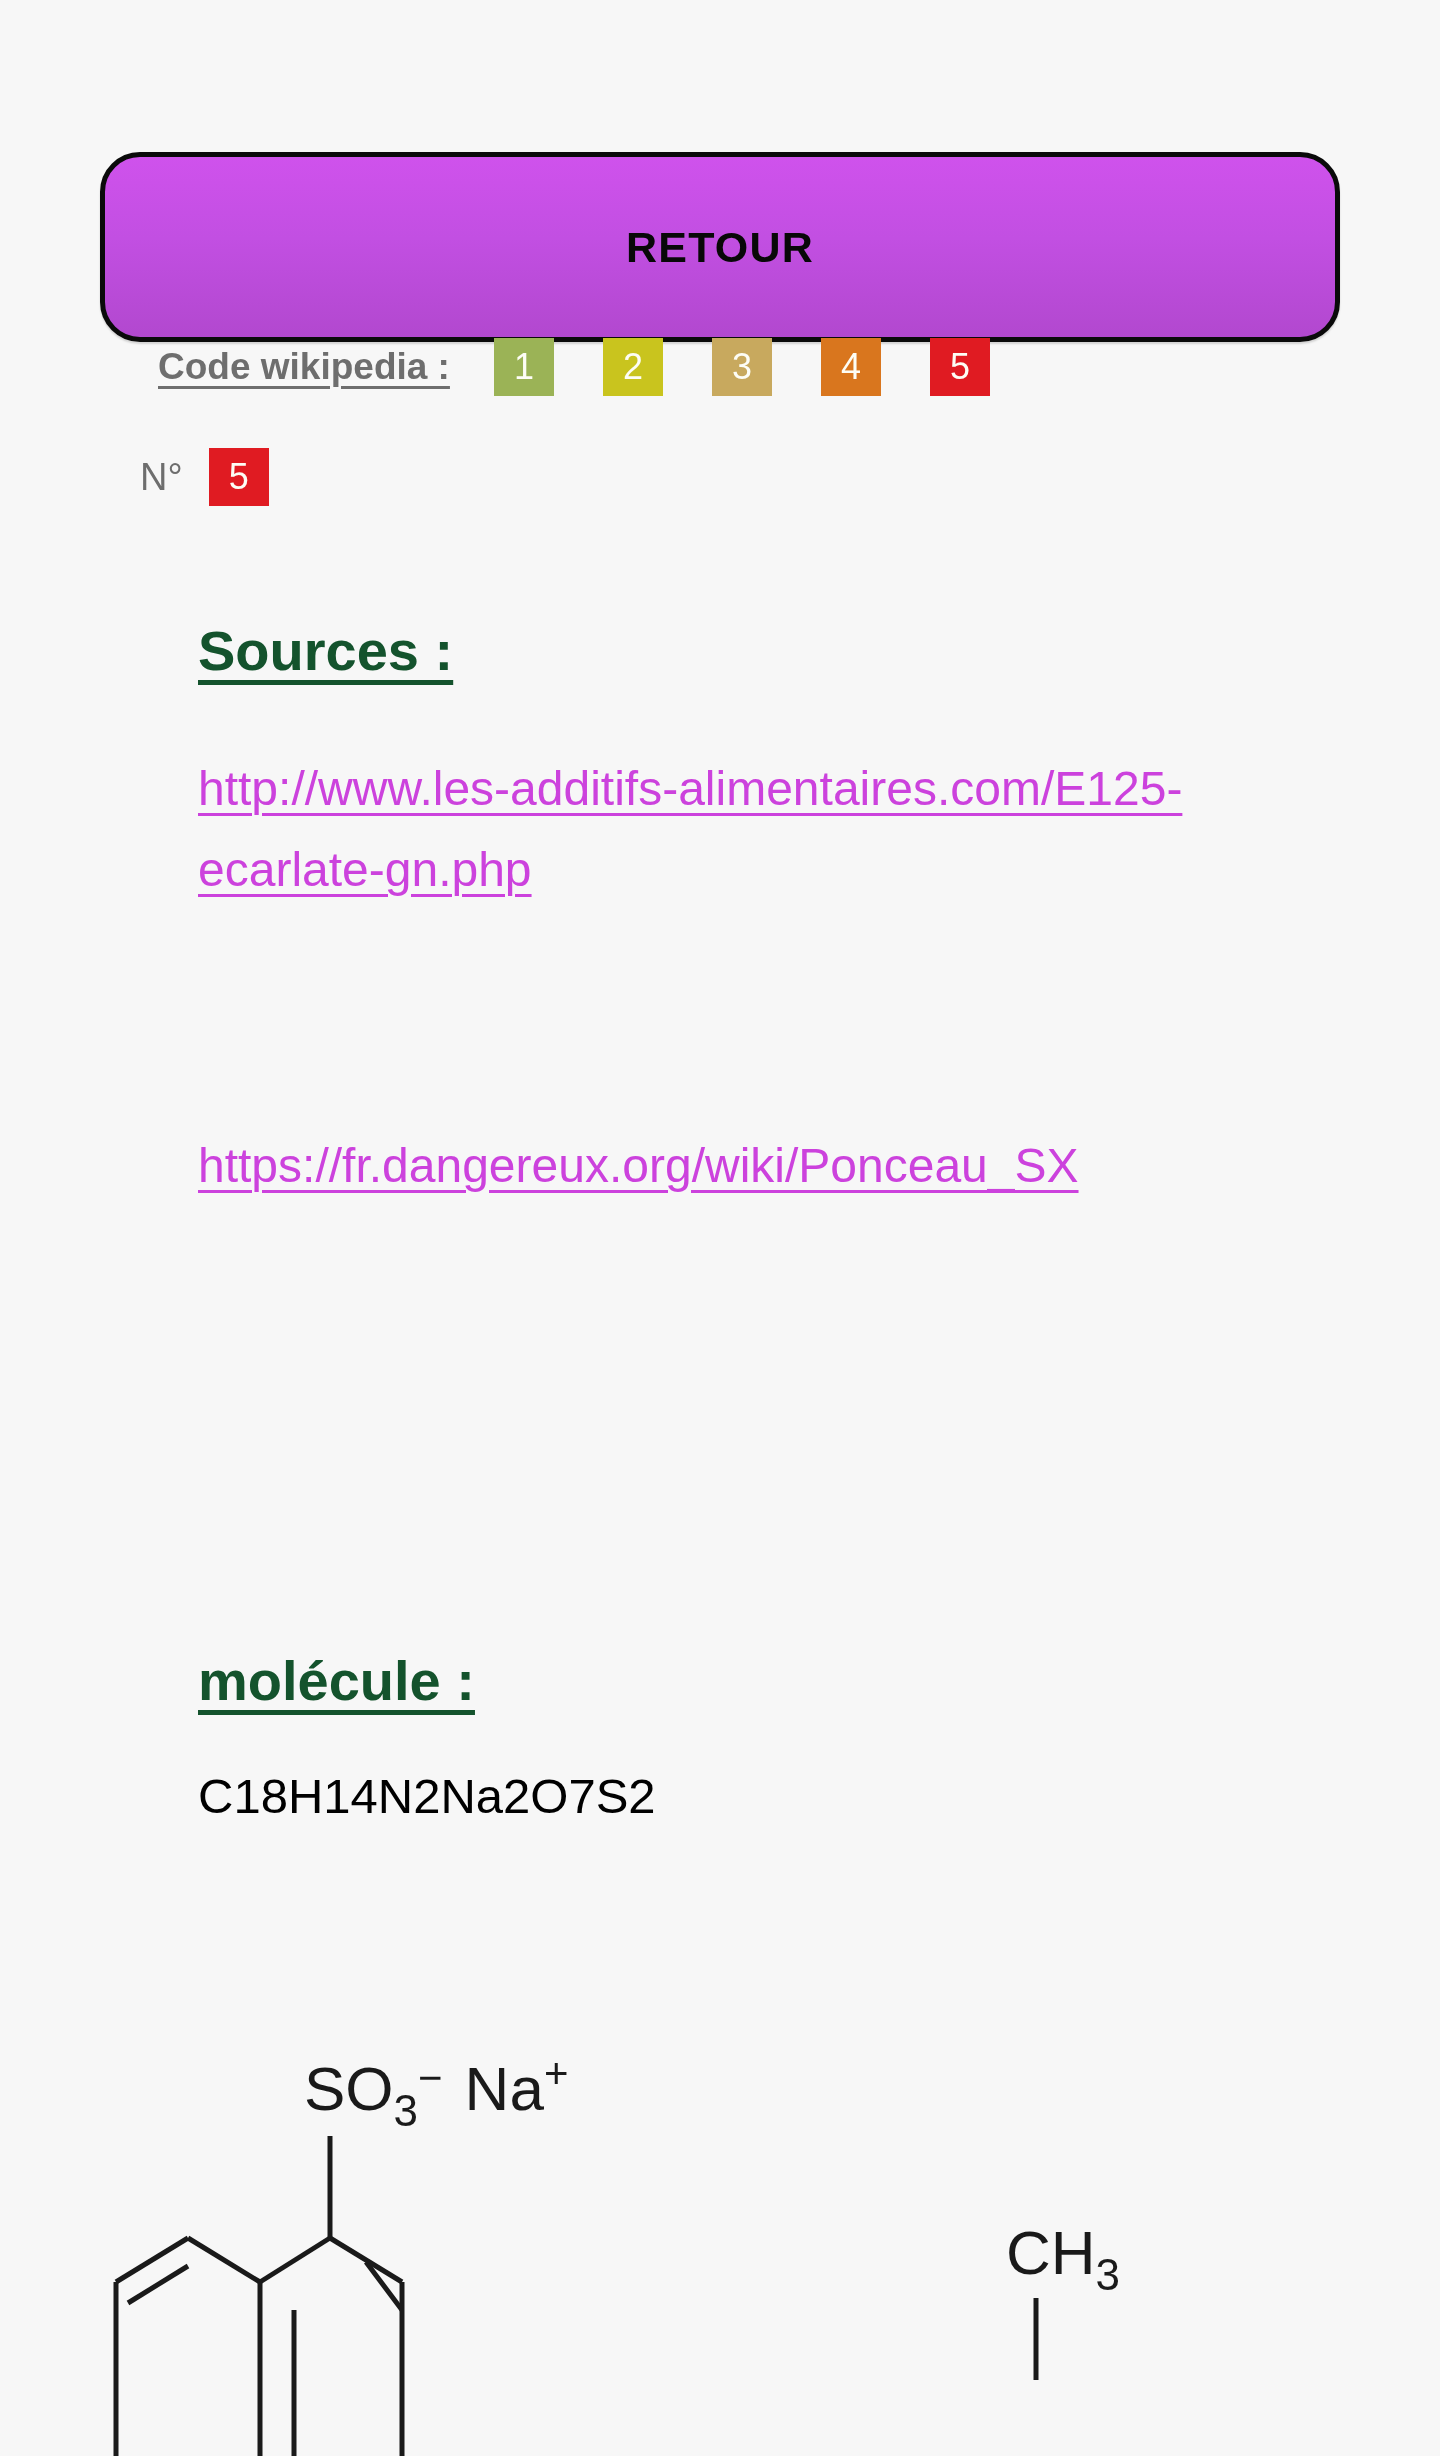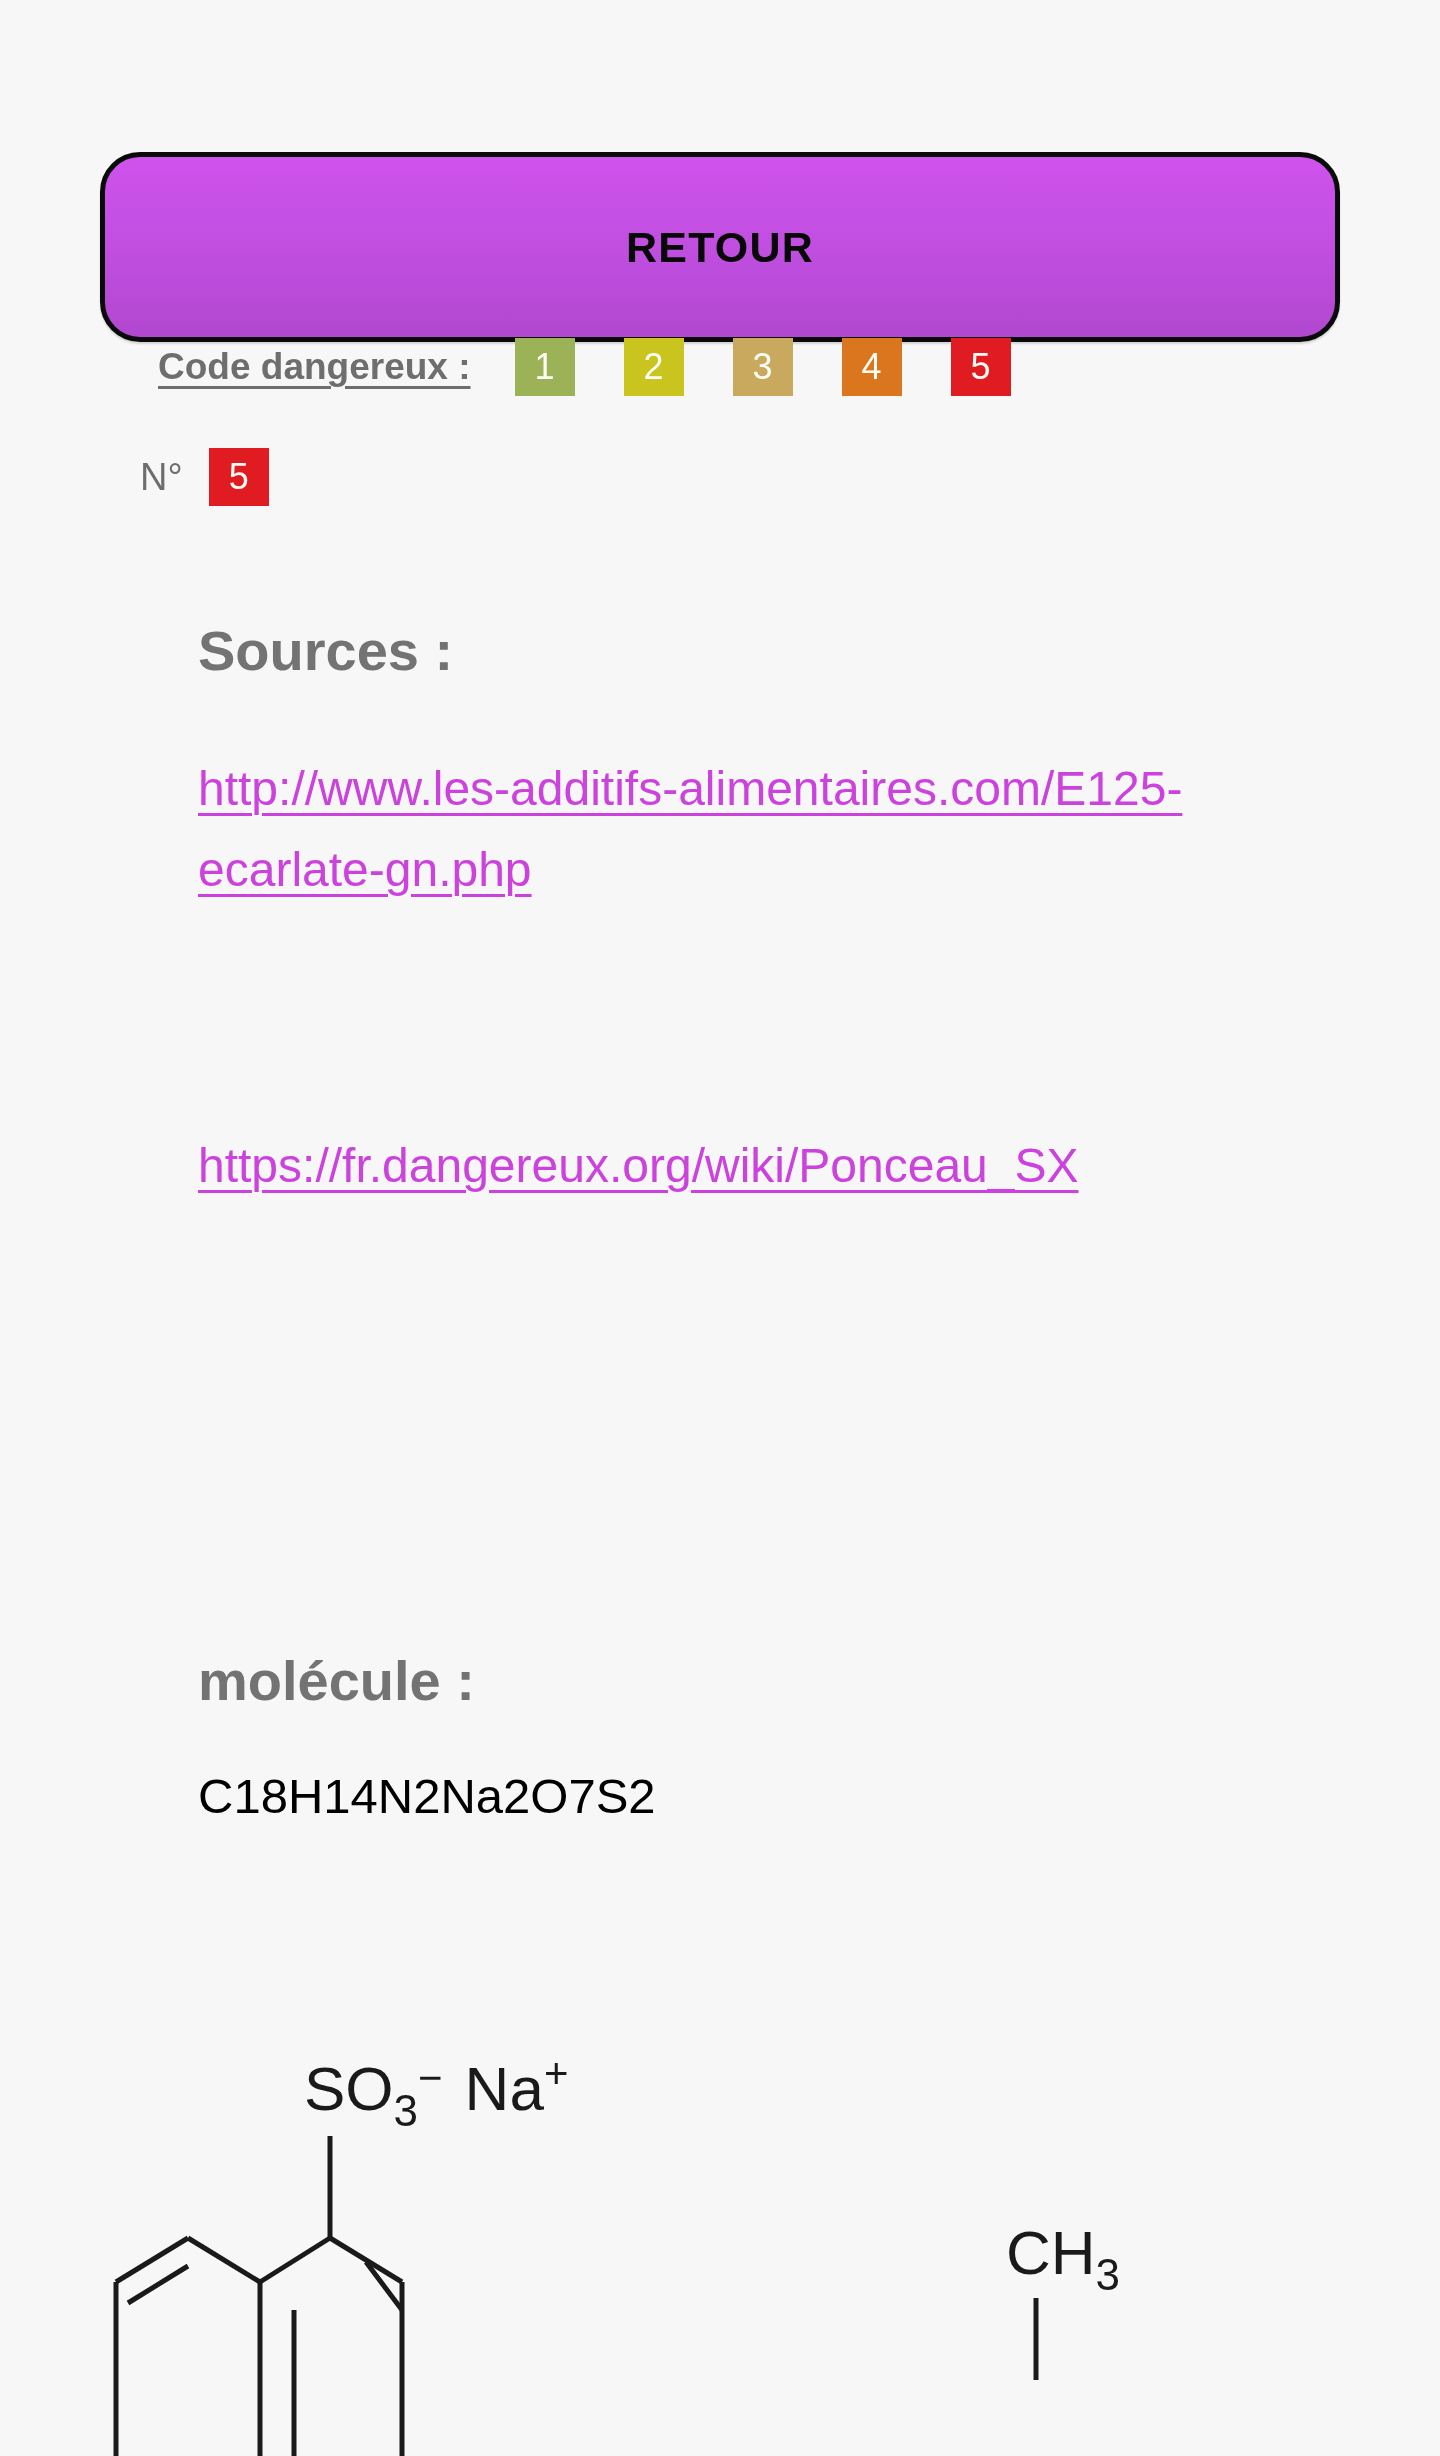--- a/index.html
+++ b/index.html
@@ -102,21 +102,22 @@
     font-size: 38px;
     color: #6e6e6e;
   }
 
   
   .section-heading {
     position: absolute;
     left: 198px;
     font-size: 56px;
     font-weight: bold;
-    color: #737373;
+    color: #14532d;
+    text-decoration: underline;
     text-underline-offset: 10px;
     text-decoration-thickness: 5px;
     white-space: nowrap;
   }
   #sources-heading { top: 618px; }
   #molecule-heading { top: 1648px; }
 
   
   .link-block {
     position: absolute;
@@ -157,21 +158,21 @@
   }
 </style>
 </head>
 <body>
 
 <div class="retour-btn">
   <span class="retour-btn-label">RETOUR</span>
 </div>
 
 <div class="colorcode-row">
-  <span class="colorcode-label">Code dangereux :</span>
+  <span class="colorcode-label">Code wikipedia :</span>
   <span class="badge-strip">
     <span class="badge" style="background-color: rgb(155, 179, 86);">1</span>
     <span class="badge" style="background-color: rgb(201, 196, 30);">2</span>
     <span class="badge" style="background-color: rgb(200, 169, 94);">3</span>
     <span class="badge" style="background-color: rgb(217, 118, 30);">4</span>
     <span class="badge" style="background-color: rgb(224, 27, 34);">5</span>
   </span>
 </div>
 
 <div class="danger-row">

